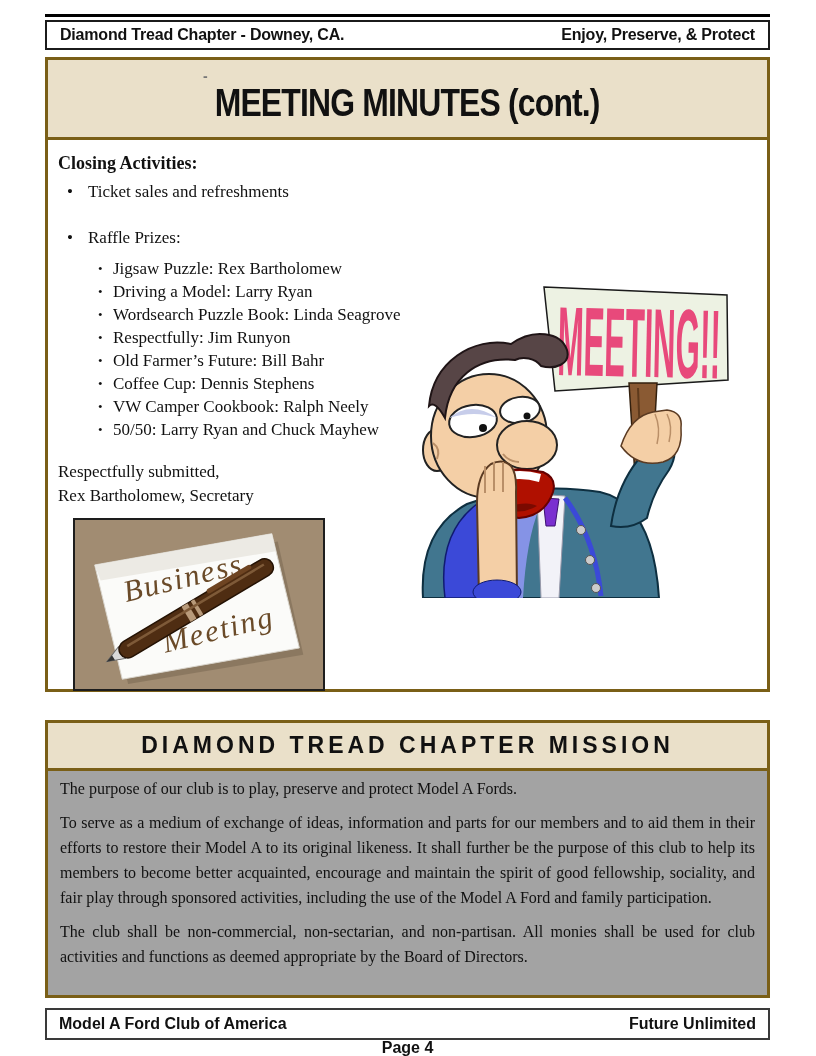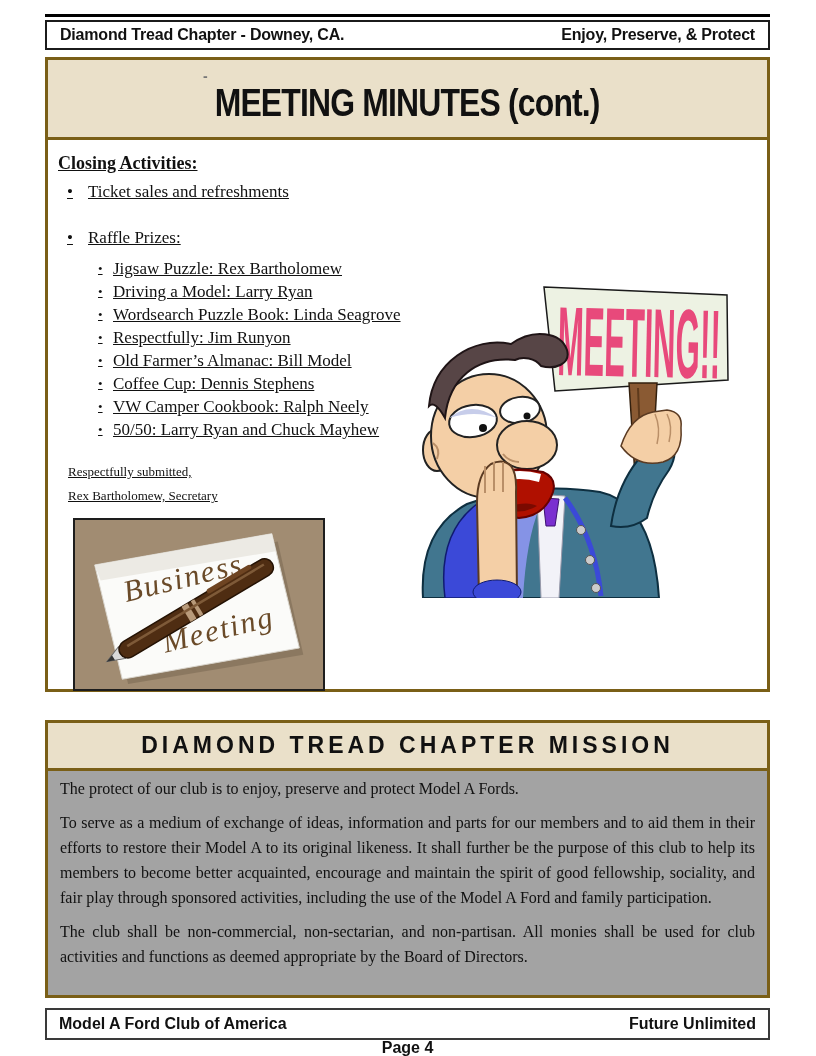--- a/index.html
+++ b/index.html
@@ -13,31 +13,31 @@
     padding:0 13px;font-family:"Liberation Sans",sans-serif;font-weight:bold;font-size:16px;letter-spacing:-.2px;gap:44px;}
 
   .minutes-box{position:absolute;left:45px;top:57px;width:725px;height:635px;box-sizing:border-box;
     border:3px solid var(--border_olive);background:#fff;}
   .band{height:77px;background:var(--band_beige);border-bottom:3px solid var(--border_olive);
     position:relative;display:flex;align-items:center;justify-content:center;}
   .band h1{margin:0;padding-top:10px;font-family:"Liberation Sans",sans-serif;font-weight:bold;
     font-size:38px;letter-spacing:-1px;transform:scaleX(.84);white-space:nowrap;}
   .stray-dash{position:absolute;left:155px;top:8px;color:#777;font:bold 14px "Liberation Sans",sans-serif;}
 
-  .minutes-content{position:relative;height:549px;font-size:17px;text-decoration:underline;}
+  .minutes-content{position:relative;height:549px;font-size:17px;}
   .sec-heading{margin:13px 0 0 10px;font-weight:bold;font-size:18px;}
   .b-item{display:flex;margin:7px 0 0 0;padding-left:19px;line-height:22px;}
   .b-item.raffle{margin-top:24px;}
   .dot{width:21px;flex:0 0 21px;}
   .dot::before{content:"•";}
   ul.sub{list-style:none;margin:8px 0 0 0;padding:0 0 0 50px;}
   ul.sub li{display:flex;line-height:23px;}
   .dot2{width:15px;flex:0 0 15px;font-size:13px;}
   .dot2::before{content:"•";}
-  .signoff{margin:0 0 0 20px;line-height:24px;font-size:13px;}
+  .signoff{margin:0 0 0 10px;line-height:24px;font-size:17px;}
   .signoff.first{margin-top:19px;}
 
   .bm-img{position:absolute;left:25px;top:365px;width:252px;height:173px;box-sizing:border-box;
     border:2px solid #1d1d1d;}
   .bm-img svg{display:block;width:100%;height:100%;}
 
   .cartoon{position:absolute;left:367px;top:125px;width:350px;height:320px;}
   .cartoon svg{display:block;width:100%;height:100%;}
 
   .mission-box{position:absolute;left:45px;top:720px;width:725px;height:278px;box-sizing:border-box;
@@ -95,21 +95,21 @@
         <li>
             <span class="dot2"></span>
             <span>Wordsearch Puzzle Book: Linda Seagrove</span>
           </li>
         <li>
             <span class="dot2"></span>
             <span>Respectfully: Jim Runyon</span>
           </li>
         <li>
             <span class="dot2"></span>
-            <span>Old Farmer’s Almanac: Bill Model</span>
+            <span>Old Farmer’s Future: Bill Bahr</span>
           </li>
         <li>
             <span class="dot2"></span>
             <span>Coffee Cup: Dennis Stephens</span>
           </li>
         <li>
             <span class="dot2"></span>
             <span>VW Camper Cookbook: Ralph Neely</span>
           </li>
         <li>
@@ -192,21 +192,21 @@
       </div>
 
     </div>
   </div>
 
   <div class="mission-box">
     <div class="band">
       <h2>DIAMOND TREAD CHAPTER MISSION</h2>
     </div>
     <div class="mission-content">
-      <p>The protect of our club is to enjoy, preserve and protect Model A Fords.</p>
+      <p>The purpose of our club is to play, preserve and protect Model A Fords.</p>
       <p>To serve as a medium of exchange of ideas, information and parts for our members and to aid them in their efforts to restore their Model A to its original likeness. It shall further be the purpose of this club to help its members to become better acquainted, encourage and maintain the spirit of good fellowship, sociality, and fair play through sponsored activities, including the use of the Model A Ford and family participation.</p>
       <p>The club shall be non-commercial, non-sectarian, and non-partisan. All monies shall be used for club activities and functions as deemed appropriate by the Board of Directors.</p>
     </div>
   </div>
 
   <div class="footer-bar">
     <span>Model A Ford Club of America</span>
     <span class="footer-center">Page 4</span>
     <span>Future Unlimited</span>
   </div>

